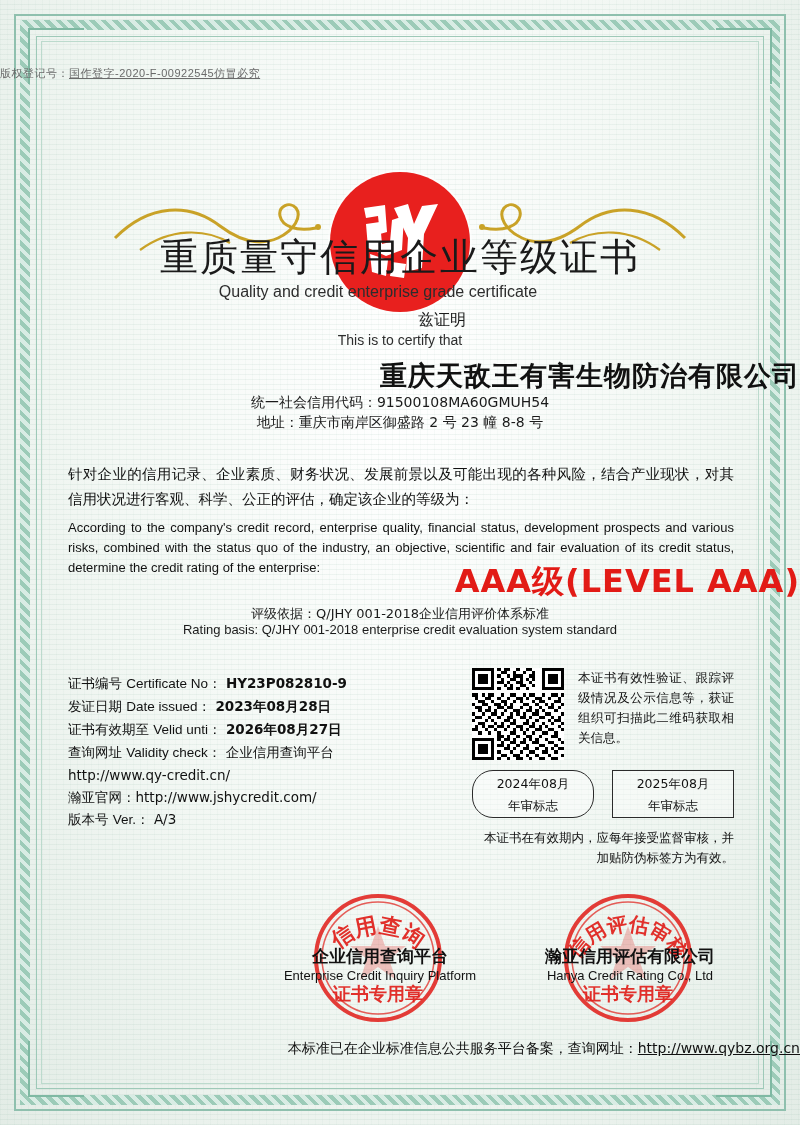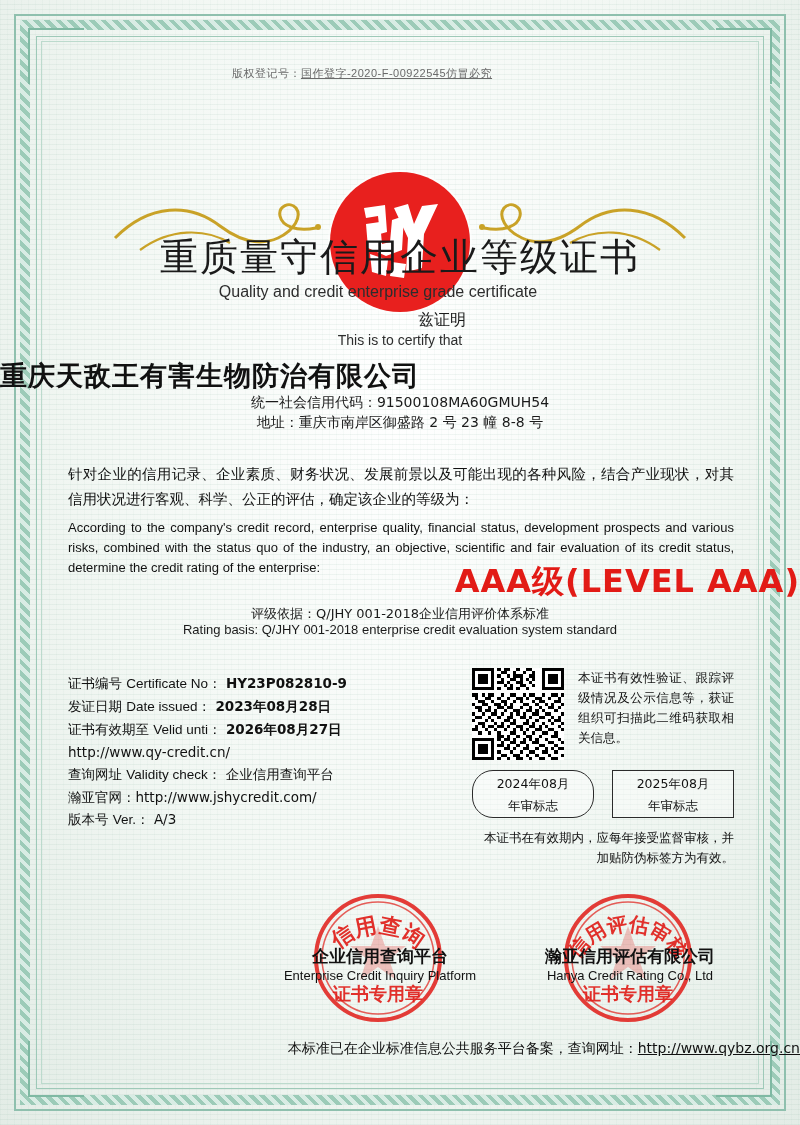--- a/index.html
+++ b/index.html
@@ -40,21 +40,21 @@
     position:absolute;width:54px;height:54px;border:2px solid #7fb9a3;
   }
   .corner.tl{left:28px;top:28px;border-right:none;border-bottom:none;}
   .corner.tr{right:28px;top:28px;border-left:none;border-bottom:none;}
   .corner.bl{left:28px;bottom:28px;border-right:none;border-top:none;}
   .corner.br{right:28px;bottom:28px;border-left:none;border-top:none;}
 
   .content{position:absolute;left:0;top:0;width:800px;height:1125px;}
 
   .copyright{
-    position:absolute;top:66px;left:0;width:724px;text-align:center;
+    position:absolute;top:66px;left:0;width:724px;
     font-size:11px;color:#6a6a6a;letter-spacing:0.5px;
   }
   .copyright .ul{text-decoration:underline;}
 
   .logo-wrap{
     position:absolute;top:86px;left:0;width:800px;height:140px;
   }
   .flourish{
     position:absolute;top:112px;width:240px;height:70px;
   }
@@ -82,21 +82,21 @@
     position:absolute;top:310px;left:0;width:800px;text-align:center;
     font-size:16px;color:#1a1a1a;
     font-family:"DejaVu Sans","Liberation Sans",sans-serif;
     margin-left:42px;
   }
   .certify-en{
     position:absolute;top:332px;left:0;width:800px;text-align:center;
     font-size:14px;color:#2d2d2d;
   }
   .company{
-    position:absolute;top:358px;left:0;width:800px;text-align:left;
+    position:absolute;top:358px;left:0;width:800px;text-align:right;
     font-size:27px;font-weight:bold;color:#111;letter-spacing:1px;
     font-family:"DejaVu Sans","Liberation Sans",sans-serif;
   }
   .credit-code{
     position:absolute;top:394px;left:0;width:800px;text-align:center;
     font-size:14px;color:#1a1a1a;
     font-family:"DejaVu Sans","Liberation Sans",sans-serif;
   }
   .address{
     position:absolute;top:414px;left:0;width:800px;text-align:center;
@@ -268,26 +268,26 @@
       <div class="row">
         <span>发证日期</span>
         <span class="lbl-en">Date issued：</span>
         <span class="val">2023年08月28日</span>
       </div>
       <div class="row">
         <span>证书有效期至</span>
         <span class="lbl-en">Velid unti：</span>
         <span class="val">2026年08月27日</span>
       </div>
-      <div class="row">http://www.qy-credit.cn/</div>
       <div class="row">
         <span>查询网址</span>
         <span class="lbl-en">Validity check：</span>
         <span>企业信用查询平台</span>
       </div>
+      <div class="row">http://www.qy-credit.cn/</div>
       <div class="row">
         <span>瀚亚官网</span>：<span>http://www.jshycredit.com/</span>
       </div>
       <div class="row">
         <span>版本号</span>
         <span class="lbl-en">Ver.：</span>
         <span>A/3</span>
       </div>
     </div>
 

